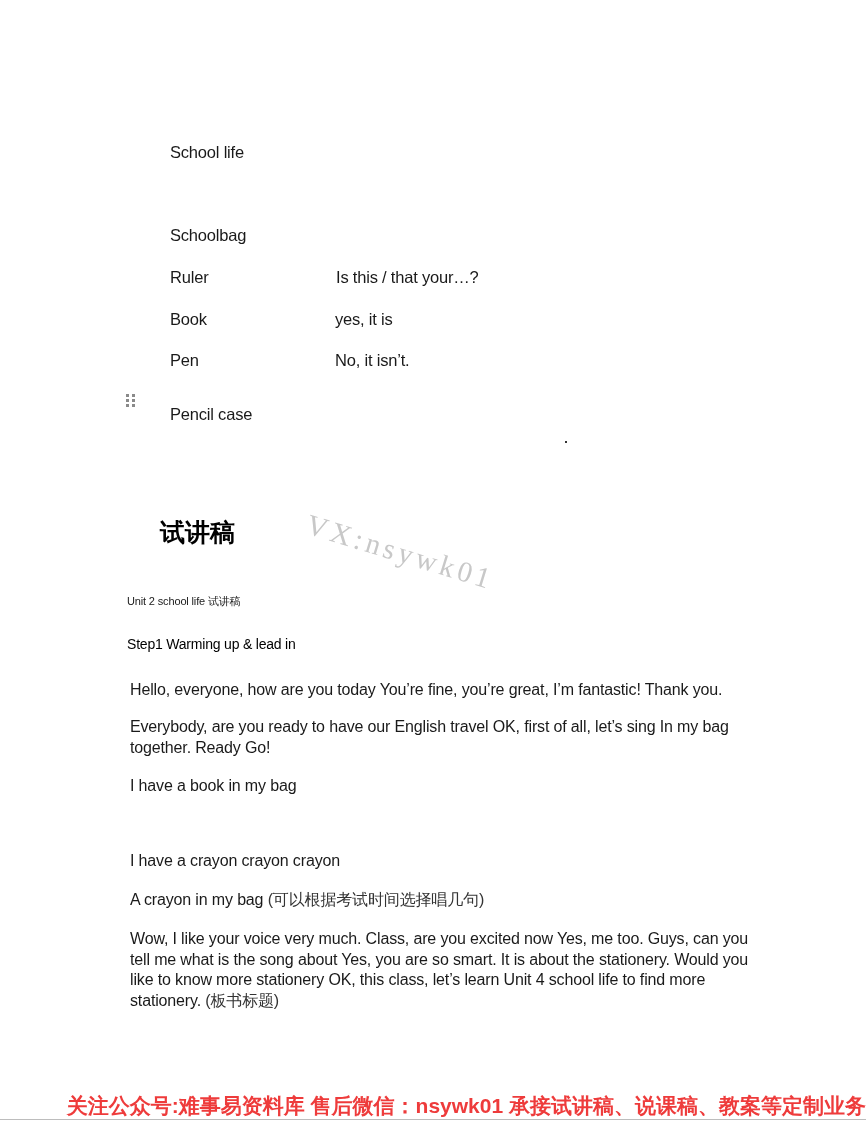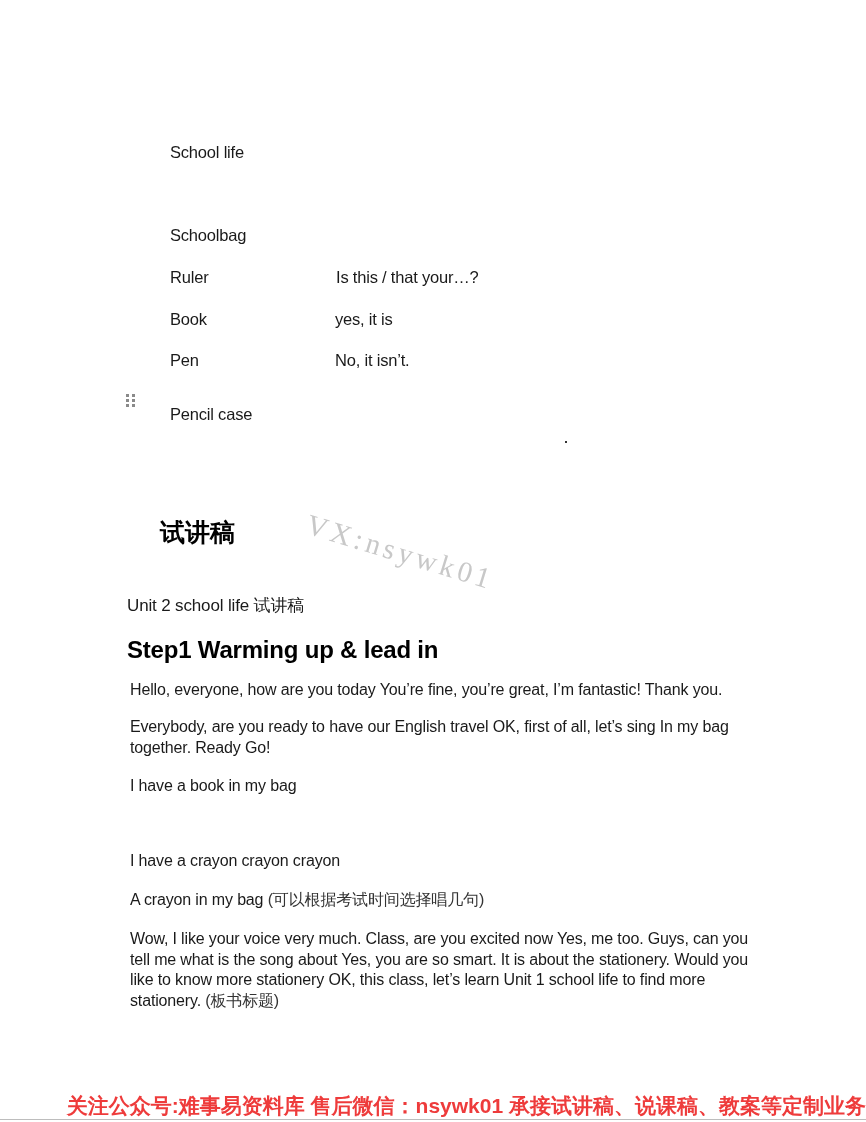--- a/index.html
+++ b/index.html
@@ -61,27 +61,27 @@
       transform-origin: left top;
       white-space: nowrap;
     }
     .h1 {
       font-size: 25px;
       font-weight: bold;
       color: #000;
       letter-spacing: 0px;
     }
     .body-text {
-      font-size: 17px;
+      font-size: 11px;
       color: #1a1a1a;
       letter-spacing: -0.15px;
     }
     .h2 {
-      font-size: 24px;
-      font-weight: bold;
+      font-size: 14px;
+      font-weight: normal;
       color: #000;
       letter-spacing: -0.2px;
     }
     .para {
       position: absolute;
       left: 130px;
       width: 620px;
       font-size: 16px;
       line-height: 20.5px;
       color: #1a1a1a;
@@ -144,18 +144,18 @@
   <div class="abs h2" style="left:127px; top:636px;">Step1 Warming up &amp; lead in</div>
 
   <div class="para" style="top:680px;">Hello, everyone, how are you today You’re fine, you’re great, I’m fantastic! Thank you.</div>
   <div class="para" style="top:717px;">Everybody, are you ready to have our English travel OK, first of all, let’s sing In my bag together. Ready Go!</div>
   <div class="para" style="top:776px;">I have a book in my bag</div>
   <div class="para" style="top:851px;">I have a crayon crayon crayon</div>
   <div class="para" style="top:890px;">
     <span>A crayon in my bag </span><span class="cn-note">(可以根据考试时间选择唱几句)</span>
   </div>
   <div class="para" style="top:929px;">
-    <span>Wow, I like your voice very much. Class, are you excited now Yes, me too. Guys, can you tell me what is the song about Yes, you are so smart. It is about the stationery. Would you like to know more stationery OK, this class, let’s learn Unit 1  school life to find more stationery. </span><span class="cn-note">(板书标题)</span>
+    <span>Wow, I like your voice very much. Class, are you excited now Yes, me too. Guys, can you tell me what is the song about Yes, you are so smart. It is about the stationery. Would you like to know more stationery OK, this class, let’s learn Unit 4  school life to find more stationery. </span><span class="cn-note">(板书标题)</span>
   </div>
 
   <div class="footer">关注公众号:难事易资料库  售后微信：nsywk01   承接试讲稿、说课稿、教案等定制业务</div>
   <div class="footer-rule"></div>
 </div>
 
 </body></html>

